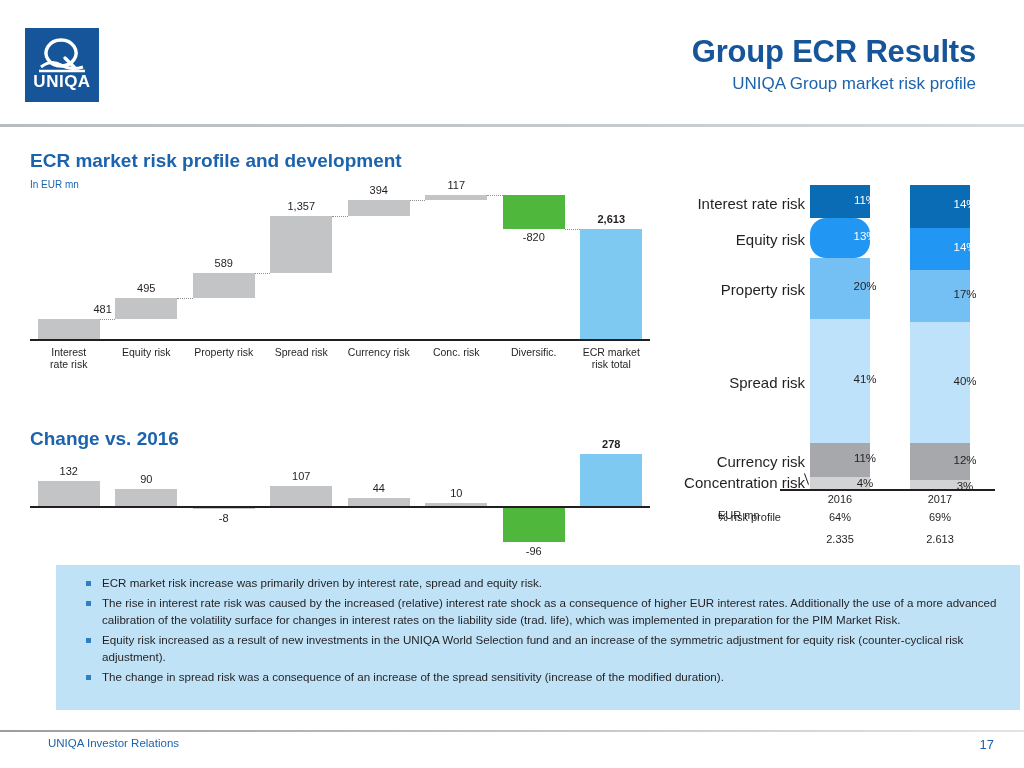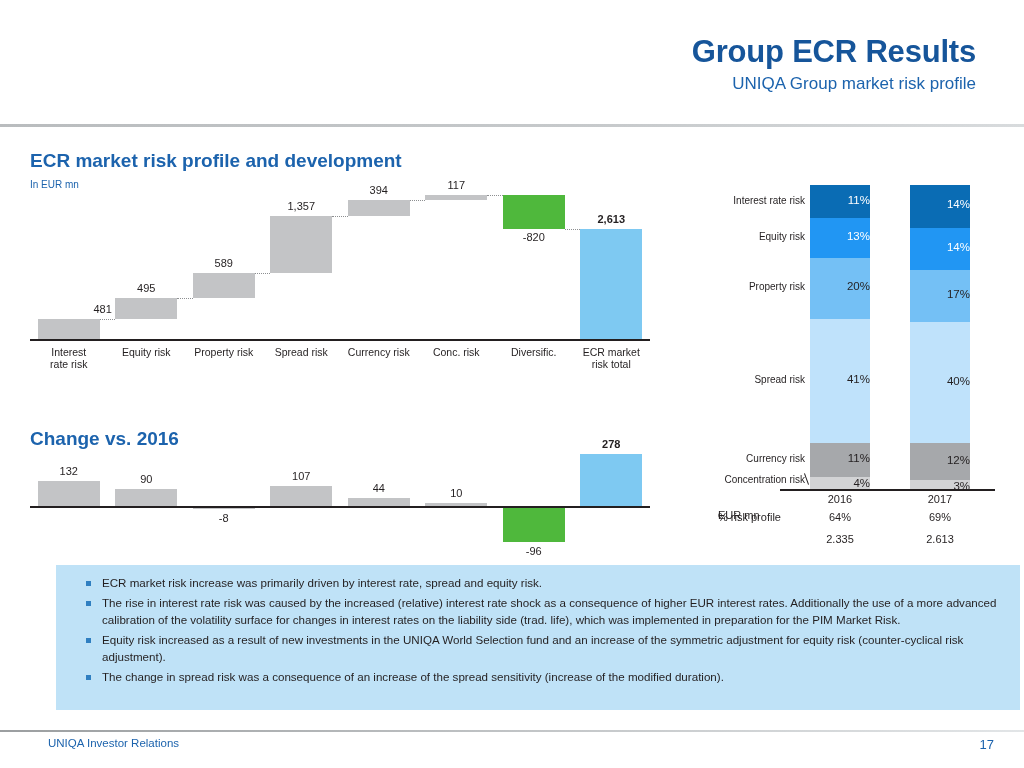--- a/index.html
+++ b/index.html
@@ -53,25 +53,26 @@
   .val.bold{font-weight:bold;}
   .cat{
     position:absolute;font-size:10.5px;color:#231f20;text-align:center;
     line-height:1.18;white-space:nowrap;
   }
   .connector{position:absolute;border-top:1px dotted #8d8f91;height:0;}
 
   
   .stack-seg{position:absolute;}
   .seg-label{
-    position:absolute;width:100%;text-align:right;font-size:11.5px;
+    position:absolute;width:100%;text-align:center;font-size:11.5px;
     line-height:1;
+    margin-left:25px;
   }
   .row-label{
-    position:absolute;font-size:10px;color:#231f20;text-align:right;
+    position:absolute;font-size:15px;color:#231f20;text-align:right;
     white-space:nowrap;
   }
   .axis-label{
     position:absolute;font-size:11px;color:#231f20;text-align:center;
     white-space:nowrap;
   }
   .tbl-cell{
     position:absolute;font-size:11px;color:#231f20;white-space:nowrap;
   }
 
@@ -101,20 +102,29 @@
   }
   .footer-right{
     position:absolute;right:30px;top:737px;font-size:13px;color:#1c63ad;
   }
 </style>
 </head>
 <body>
 
 <div class="slide">
 
+  <div class="logo-box">
+    <svg class="logo-mark" viewBox="0 0 74 44">
+      <path d="M36 6 a15 13 0 1 0 0.1 0 z" fill="none" stroke="#ffffff" stroke-width="3.4"></path>
+      <path d="M40 24 L50 34" stroke="#ffffff" stroke-width="3.4" stroke-linecap="round"></path>
+      <path d="M16 33 q10 -8 20 -2 q10 6 22 2" fill="none" stroke="#ffffff" stroke-width="3"></path>
+      <path d="M14 37 L60 37" stroke="#ffffff" stroke-width="2.4"></path>
+    </svg>
+    <div class="logo-word">UNIQA</div>
+  </div>
 
   <div class="title-block">
     <div class="title-main">Group ECR Results</div>
     <div class="title-sub">UNIQA Group market risk profile</div>
   </div>
   <div class="header-rule"></div>
 
   <div class="sec-title" style="left:30px;top:150px;">ECR market risk profile and development</div>
   <div class="sec-sub" style="left:30px;top:179px;">In EUR mn</div>
   <div class="sec-title" style="left:30px;top:428px;">Change vs. 2016</div>
@@ -173,21 +183,21 @@
       <div class="val" style="left: 460.75px; top: 93px; width: 86px;">-96</div>
       <div class="bar" style="left: 550.25px; top: 2px; width: 62px; height: 52px; background: rgb(126, 201, 242);"></div>
       <div class="val bold" style="left: 538.25px; top: -14px; width: 86px;">278</div>
     </div>
   <div class="axis-line" style="left:30px;top:506px;width:620px;height:2px;"></div>
 
   <div class="chart" id="stacked" style="left:690px;top:185px;width:300px;height:305px;">
       <div class="stack-seg" style="left: 120px; top: 0px; width: 60px; height: 33.44px; background: rgb(10, 108, 180);">
         <div class="seg-label" style="top: 9.72px; color: rgb(255, 255, 255);">11%</div>
       </div>
-      <div class="stack-seg" style="left: 120px; top: 33.44px; width: 60px; height: 39.52px; background: rgb(33, 150, 243);">
+      <div class="stack-seg" style="left: 120px; top: 33.44px; width: 60px; height: 39.52px; background: rgb(33, 150, 243); border-radius: 16px;">
         <div class="seg-label" style="top: 12.76px; color: rgb(255, 255, 255);">13%</div>
       </div>
       <div class="stack-seg" style="left: 120px; top: 72.96px; width: 60px; height: 60.8px; background: rgb(116, 192, 245);">
         <div class="seg-label" style="top: 23.4px; color: rgb(35, 31, 32);">20%</div>
       </div>
       <div class="stack-seg" style="left: 120px; top: 133.76px; width: 60px; height: 124.64px; background: rgb(191, 226, 251);">
         <div class="seg-label" style="top: 55.32px; color: rgb(35, 31, 32);">41%</div>
       </div>
       <div class="stack-seg" style="left: 120px; top: 258.4px; width: 60px; height: 33.44px; background: rgb(166, 168, 171);">
         <div class="seg-label" style="top: 9.72px; color: rgb(35, 31, 32);">11%</div>

